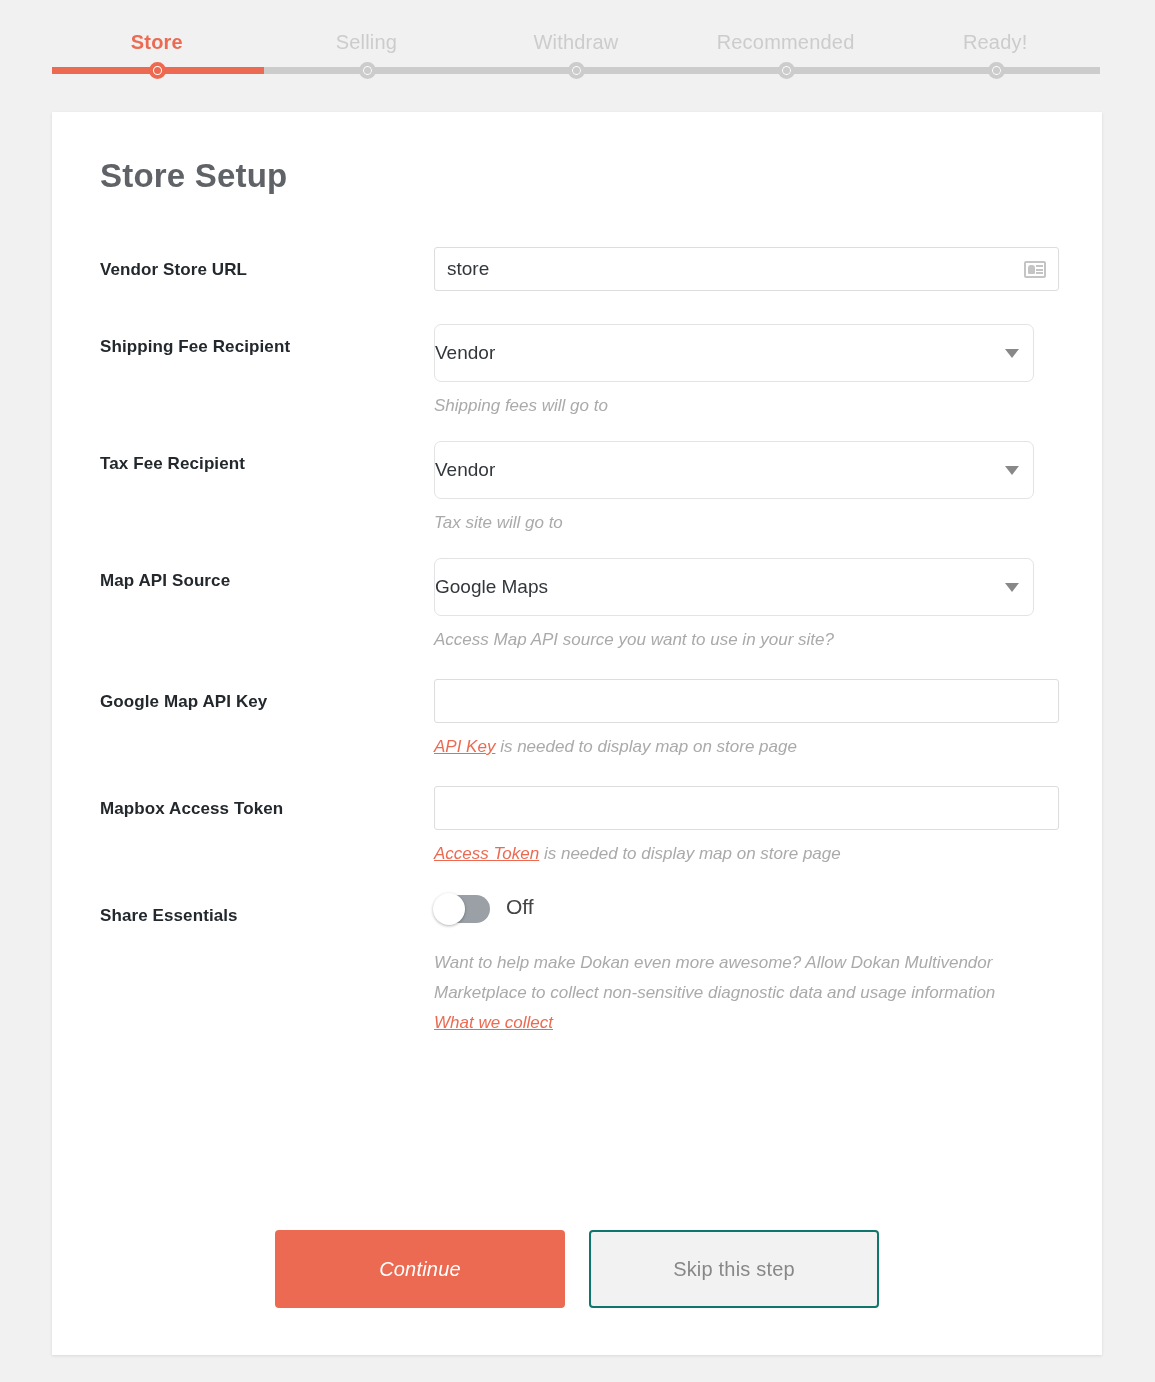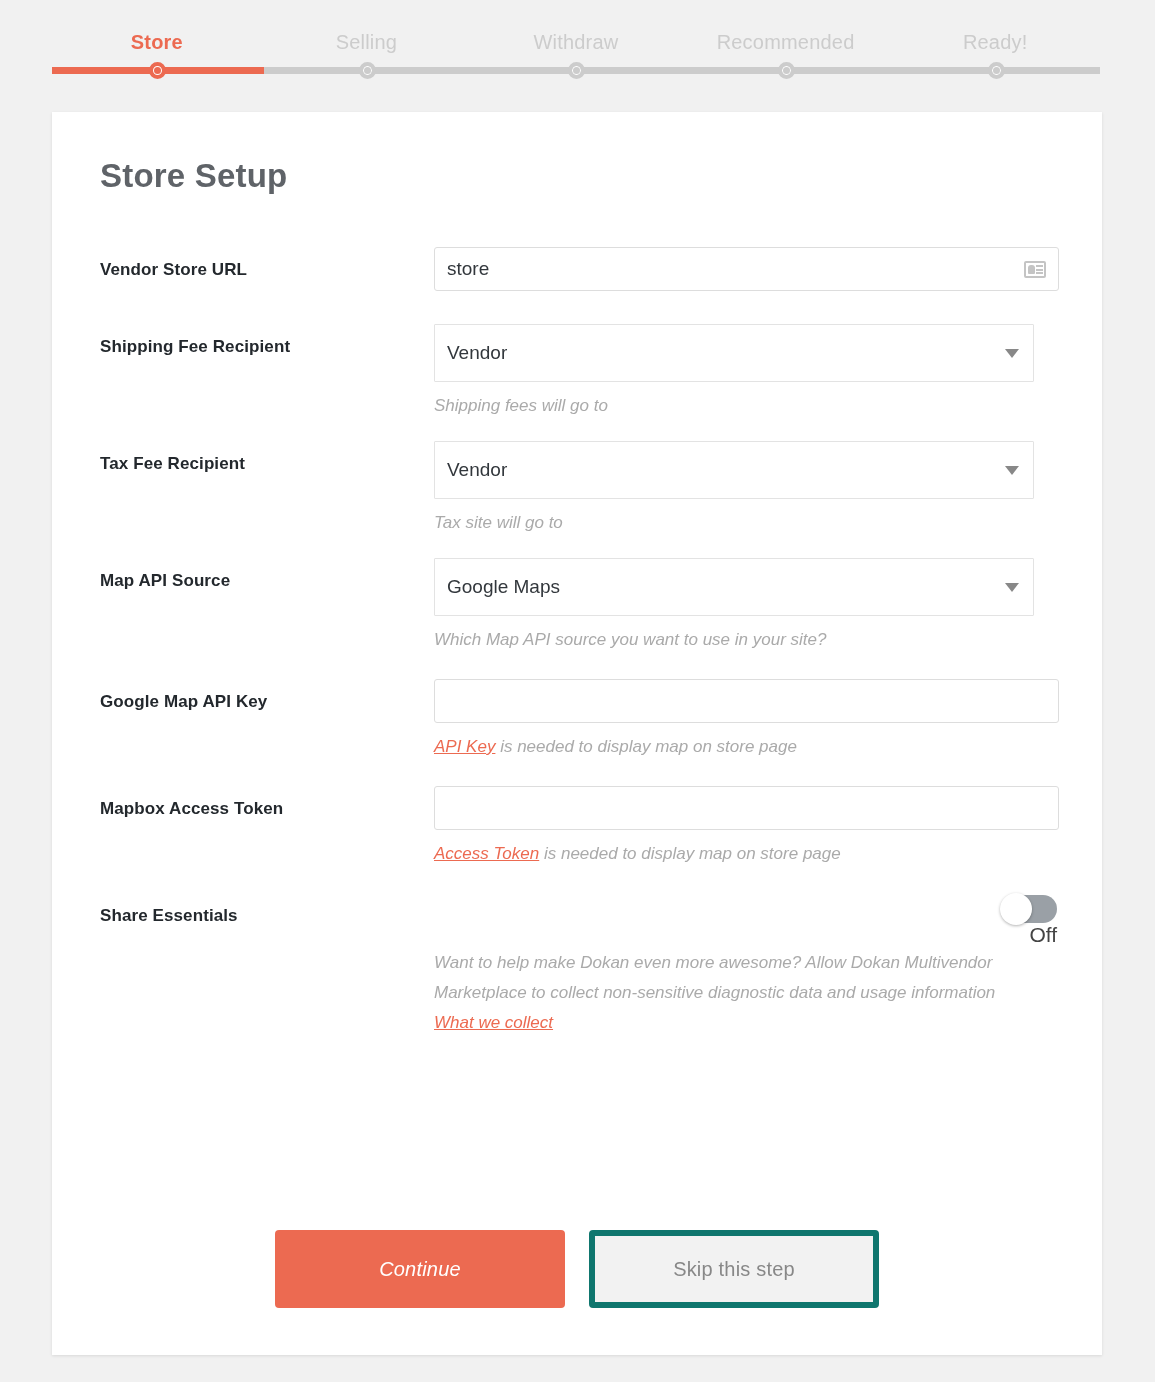--- a/index.html
+++ b/index.html
@@ -190,46 +190,45 @@
       linear-gradient(#c4c4c4 0 2px, transparent 2px 4px,
                       #c4c4c4 4px 6px, transparent 6px 7px,
                       #c4c4c4 7px 9px);
   }
 
   .select-box {
     position: relative;
     width: 600px;
     height: 58px;
     border: 1px solid #e3e3e3;
-    border-radius: 1px;
+    border-radius: 7px;
     background: #fff;
     display: flex;
     align-items: center;
-    padding: 0 12px;
+    padding: 0 0;
     font-size: 19px;
     color: #32373c;
   }
   .caret {
     position: absolute;
     right: 14px;
     top: 50%;
     margin-top: -4px;
     width: 0; height: 0;
     border-left: 7px solid transparent;
     border-right: 7px solid transparent;
     border-top: 9px solid #888;
   }
 
   
   .toggle-wrap {
     display: flex;
-    align-items: flex-end;
+    align-items: flex-start;
     height: 44px;
     margin-top: 2px;
-    flex-direction: column;
   }
   .toggle {
     position: relative;
     width: 56px;
     height: 28px;
     border-radius: 14px;
     background: #9aa0a6;
     flex: 0 0 auto;
   }
   .toggle .knob {
@@ -270,21 +269,21 @@
     width: 290px;
     background: #ec6a51;
     color: #fff;
     border: none;
     font-style: italic;
   }
   .btn-skip {
     width: 290px;
     background: #f2f2f2;
     color: #888;
-    border: 6px solid #0f766e;
+    border: 2px solid #0f766e;
   }
 </style>
 </head>
 <body>
 
 <div class="stepper">
   <div class="step-labels">
     <div class="step-label active">Store</div>
     <div class="step-label">Selling</div>
     <div class="step-label">Withdraw</div>
@@ -348,21 +347,21 @@
       </div>
     </div>
 
     <div class="row" style="margin-top:20px">
       <div class="row-label">Map API Source</div>
       <div class="row-field">
         <div class="select-box">
           <span>Google Maps</span>
           <span class="caret"></span>
         </div>
-        <div class="desc">Which Map API source you want to use in your site?</div>
+        <div class="desc">Access Map API source you want to use in your site?</div>
       </div>
     </div>
 
     <div class="row" style="margin-top:24px">
       <div class="row-label">Google Map API Key</div>
       <div class="row-field">
         <div class="text-input wide">
           <span class="val"></span>
         </div>
         <div class="desc"><a href="#">API Key</a><span> is needed to display map on store page</span></div>

